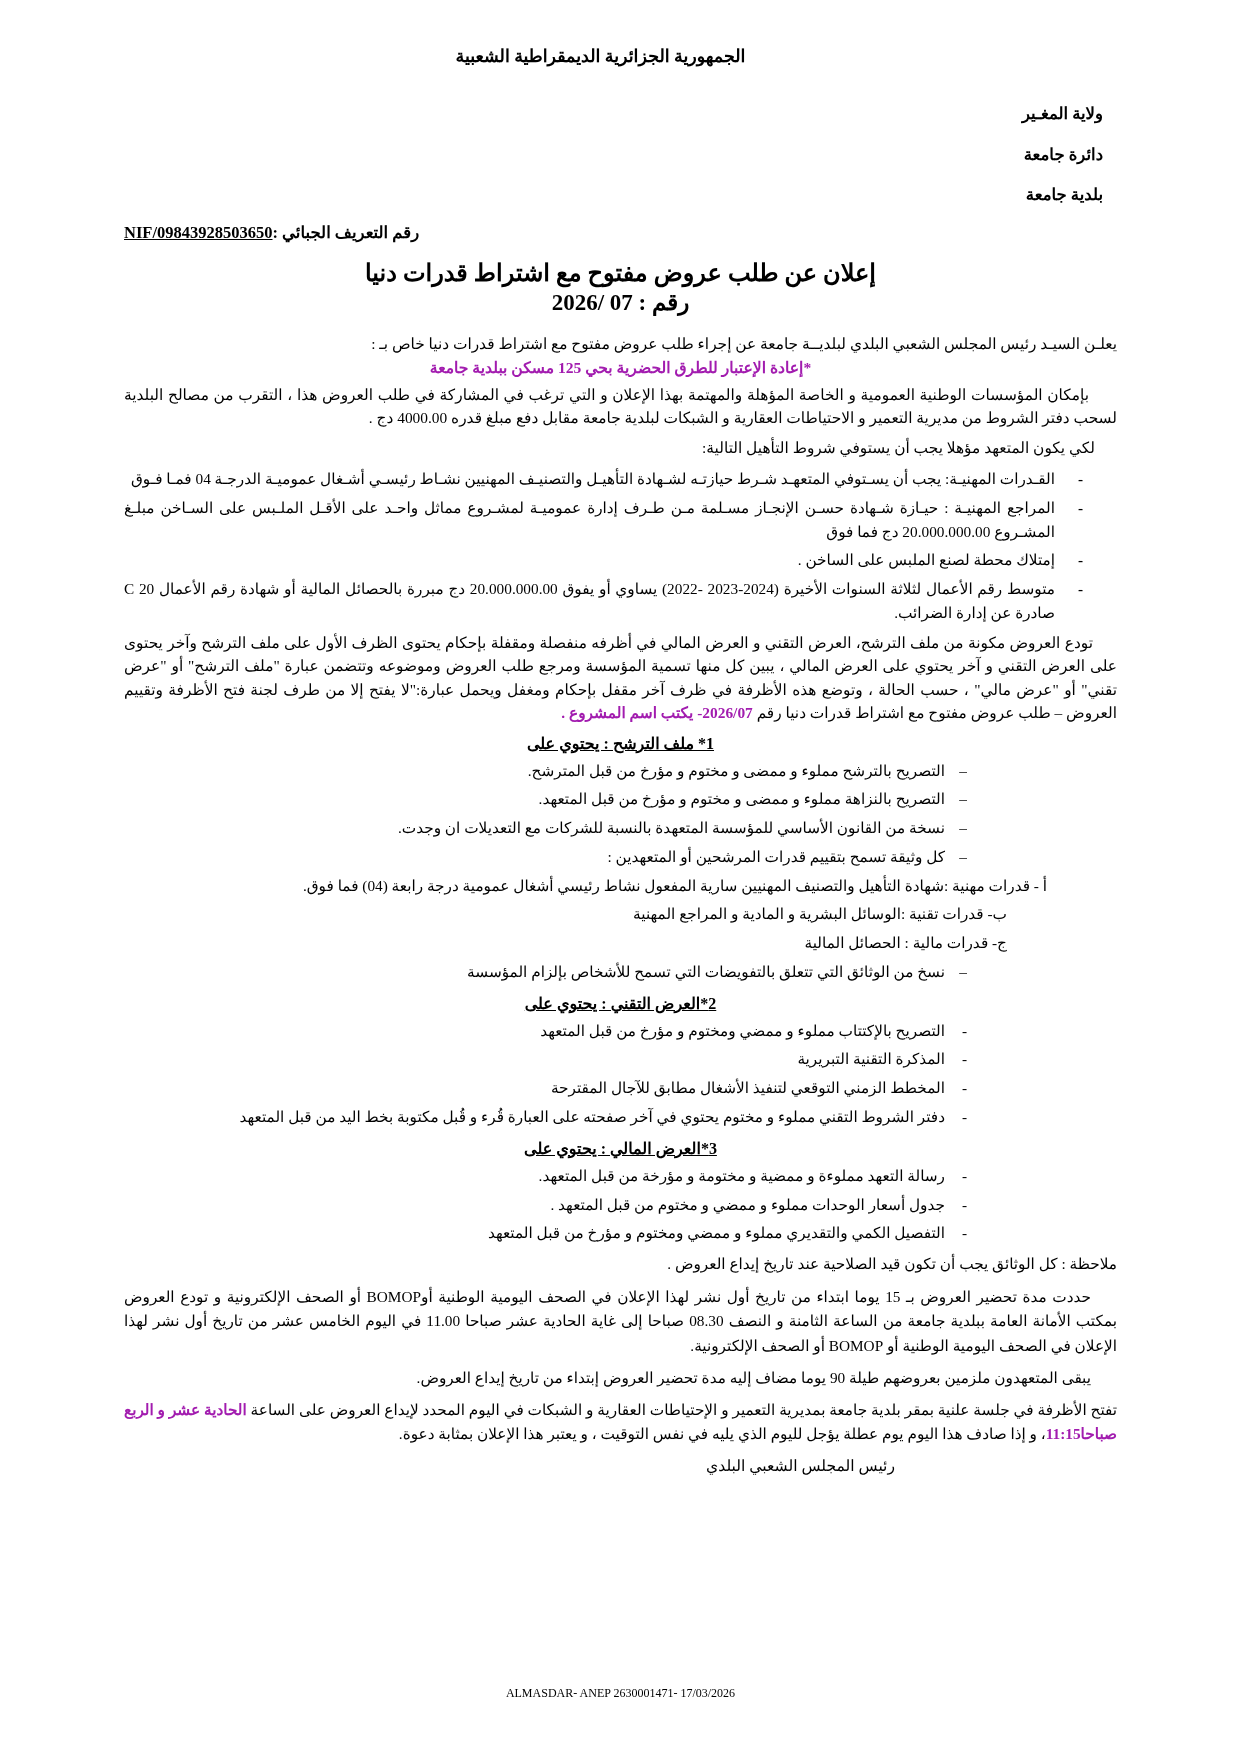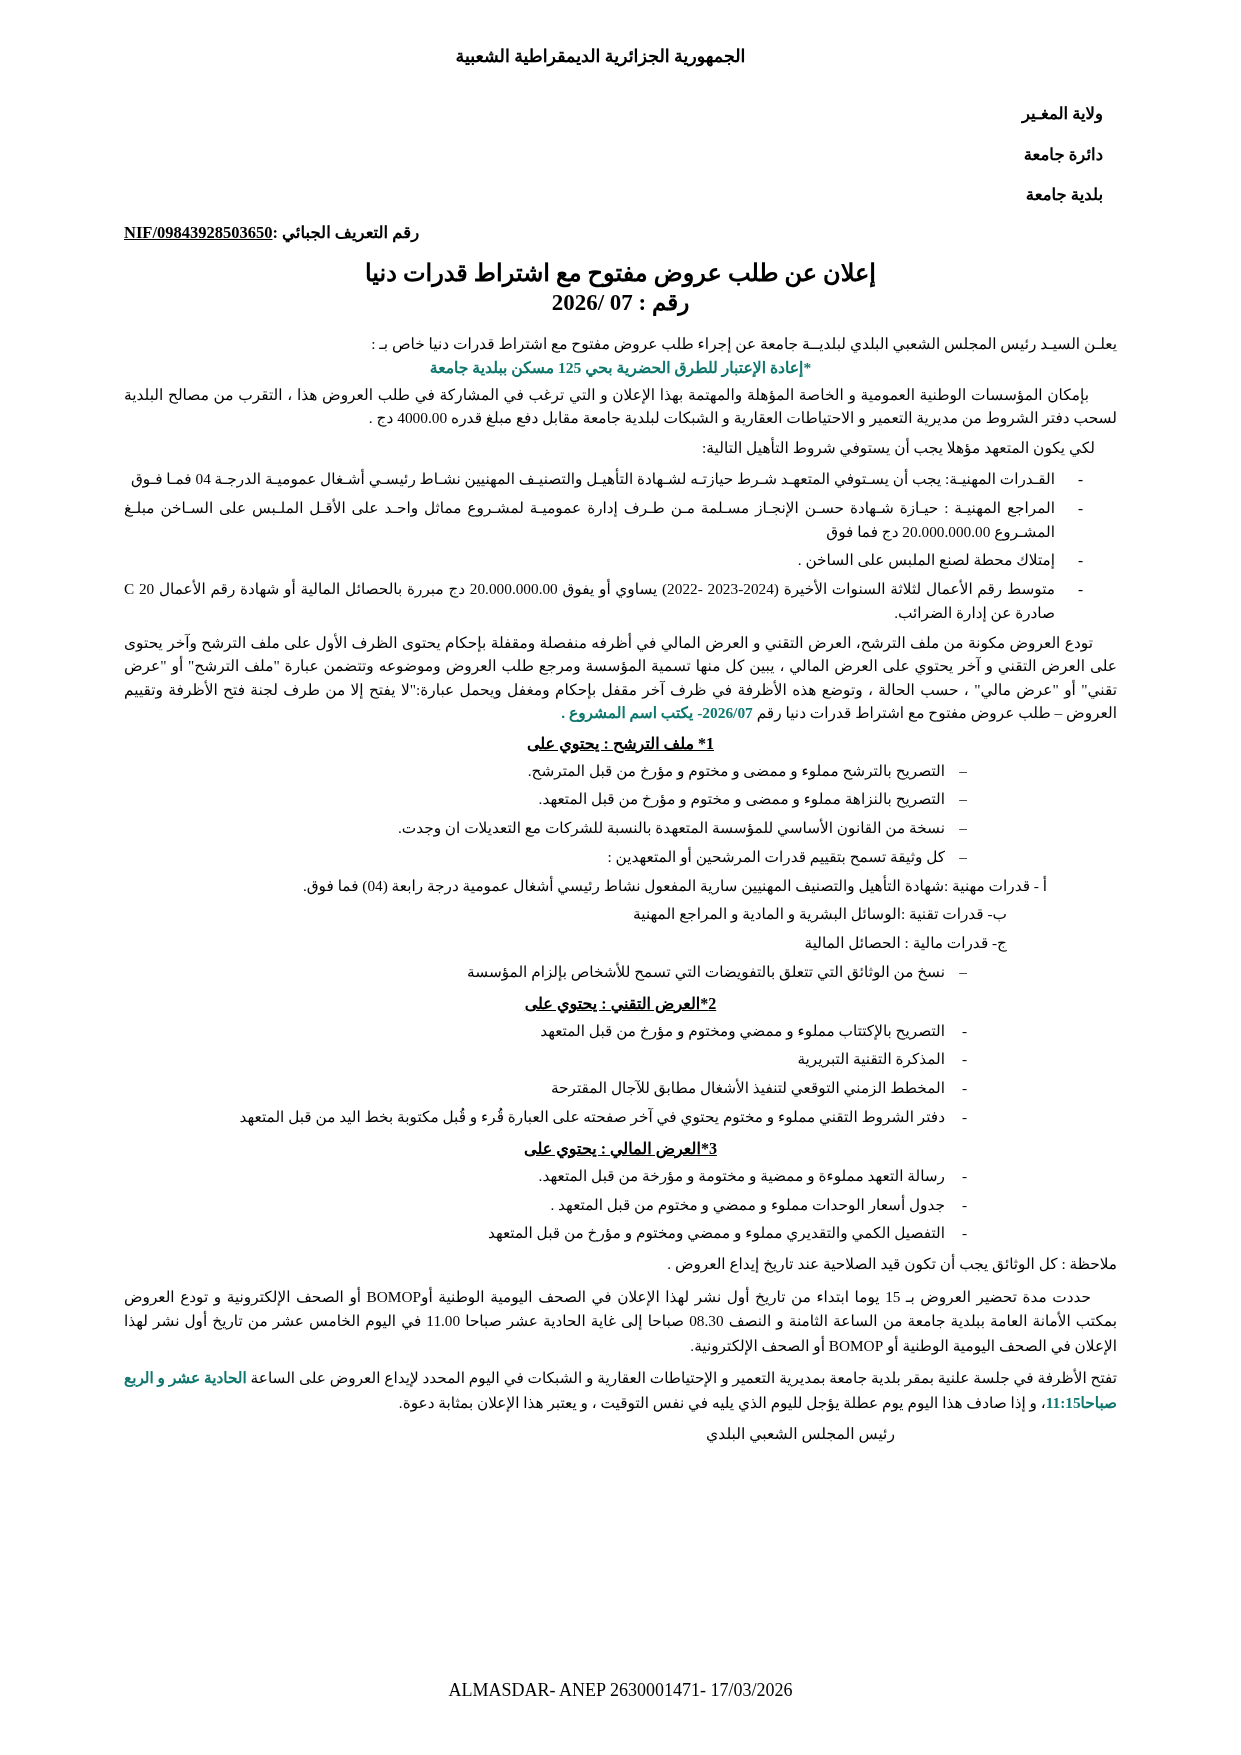--- a/index.html
+++ b/index.html
@@ -15,21 +15,21 @@
     margin: 0 auto;
     background: #ffffff;
     box-sizing: border-box;
     padding: 46px 82px 30px 82px;
     font-family: "Liberation Serif", "DejaVu Serif", serif;
     color: #000000;
     direction: rtl;
     text-align: right;
   }
   .u      { text-decoration: underline; }
-  .red    { color: #0f766e; font-weight: bold; }
+  .red    { color: #a21caf; font-weight: bold; }
 
   
   .doc-header {
     text-align: center;
     font-weight: bold;
     font-size: 17.5px;
     letter-spacing: .3px;
     margin: 0 0 6px 0;
     padding-right: 40px;
   }
@@ -175,21 +175,21 @@
     padding-left: 360px;
   }
 
   
   .footer {
     position: absolute;
     left: 0;
     right: 0;
     bottom: 54px;
     text-align: center;
-    font-size: 18px;
+    font-size: 12px;
     font-family: "Liberation Serif", "DejaVu Serif", serif;
     direction: ltr;
   }
 </style>
 </head>
 <body>
 
 <div class="page">
 
   <div class="doc-header">الجمهورية الجزائرية الديمقراطية الشعبية</div>
@@ -246,19 +246,20 @@
 
   <div class="env-head"><span class="u">3*العرض المالي : يحتوي على</span></div>
   <ul class="sub hyphen">
     <li>رسالة التعهد مملوءة و ممضية و مختومة  و مؤرخة من قبل المتعهد.</li>
     <li>جدول أسعار الوحدات مملوء و ممضي و مختوم من قبل المتعهد .</li>
     <li>التفصيل الكمي والتقديري مملوء و ممضي ومختوم و مؤرخ من قبل المتعهد</li>
   </ul>
   <div class="note-line">ملاحظة : كل الوثائق يجب أن تكون قيد الصلاحية عند تاريخ إيداع العروض .</div>
 
   <p class="closing ind">حددت مدة تحضير العروض بـ 15 يوما ابتداء من تاريخ أول نشر لهذا الإعلان في الصحف اليومية الوطنية أوBOMOP  أو الصحف الإلكترونية و تودع العروض بمكتب الأمانة العامة ببلدية جامعة من الساعة الثامنة و النصف 08.30 صباحا إلى غاية الحادية عشر صباحا 11.00 في اليوم الخامس عشر من تاريخ أول نشر لهذا الإعلان في الصحف اليومية الوطنية أو BOMOP  أو الصحف الإلكترونية.</p>
+  <p class="closing ind">يبقى المتعهدون ملزمين بعروضهم طيلة 90 يوما مضاف إليه مدة تحضير العروض إبتداء من تاريخ إيداع العروض.</p>
   <p class="closing"><span>تفتح الأظرفة في جلسة علنية بمقر بلدية جامعة بمديرية التعمير و الإحتياطات العقارية و الشبكات في اليوم المحدد لإيداع العروض على الساعة </span><span class="red">الحادية عشر و الربع صباحا11:15</span><span>، و إذا صادف هذا اليوم يوم عطلة يؤجل لليوم الذي يليه في نفس التوقيت ، و يعتبر هذا الإعلان بمثابة دعوة.</span></p>
 
   <div class="signature">رئيس المجلس الشعبي البلدي</div>
 
   <div class="footer">ALMASDAR- ANEP 2630001471- 17/03/2026</div>
 
 </div>
 
 </body></html>

